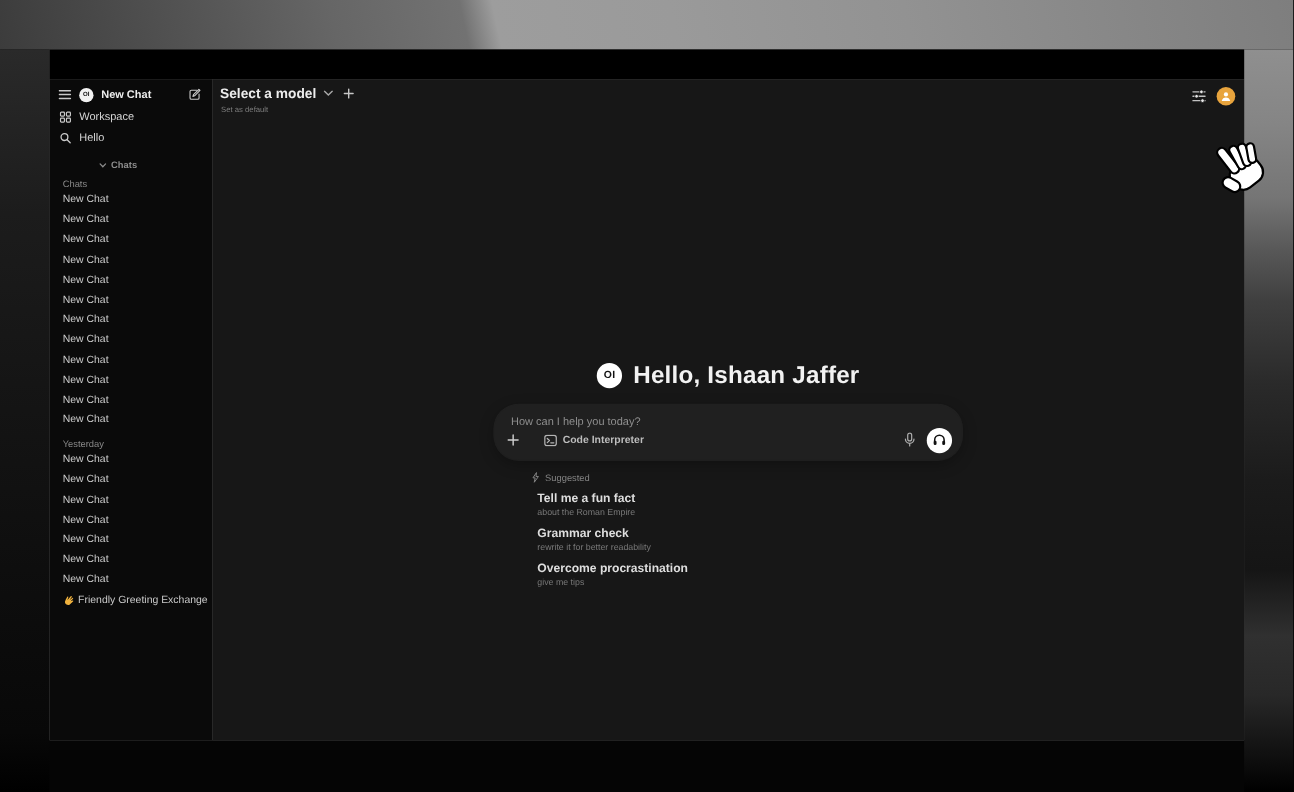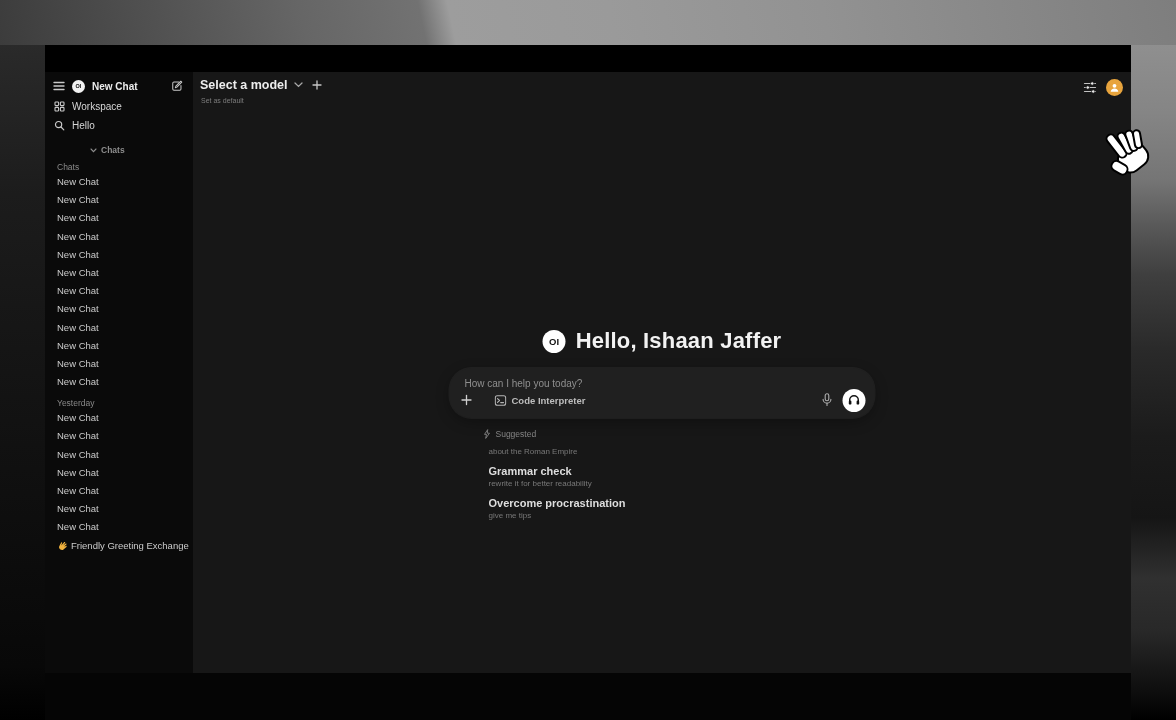--- a/index.html
+++ b/index.html
@@ -261,20 +261,21 @@
           <div class="suggested">
             <div class="sugg-label">
               <svg width="7" height="10" viewBox="0 0 7 10">
                 <path d="M4.2 0.6 1 5.4h2L2.2 9.4 6 4.2H3.8z" fill="none" stroke="#868686" stroke-width="0.9" stroke-linejoin="round"></path>
               </svg>
               <span>Suggested</span>
             </div>
             <div class="prompts">
 
                 <div class="prompt">
+                  <div class="prompt-title">Tell me a fun fact</div>
                   <div class="prompt-sub">about the Roman Empire</div>
                 </div>
 
                 <div class="prompt">
                   <div class="prompt-title">Grammar check</div>
                   <div class="prompt-sub">rewrite it for better readability</div>
                 </div>
 
                 <div class="prompt">
                   <div class="prompt-title">Overcome procrastination</div>

